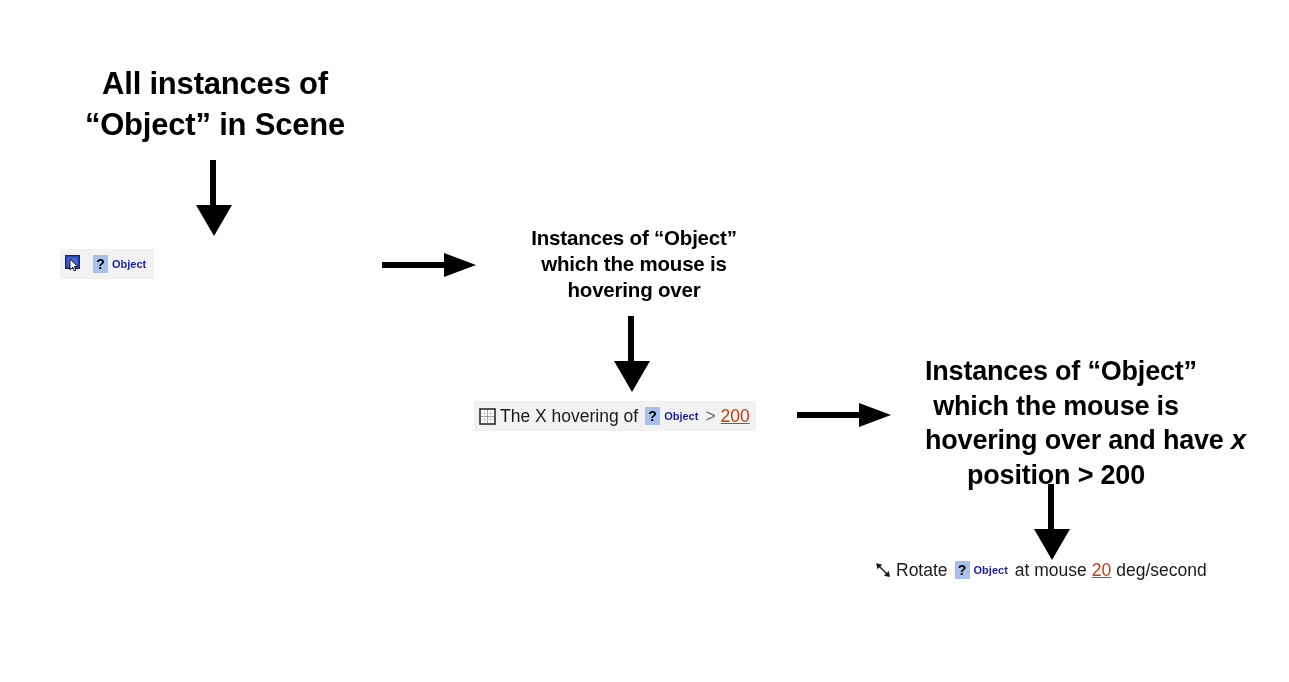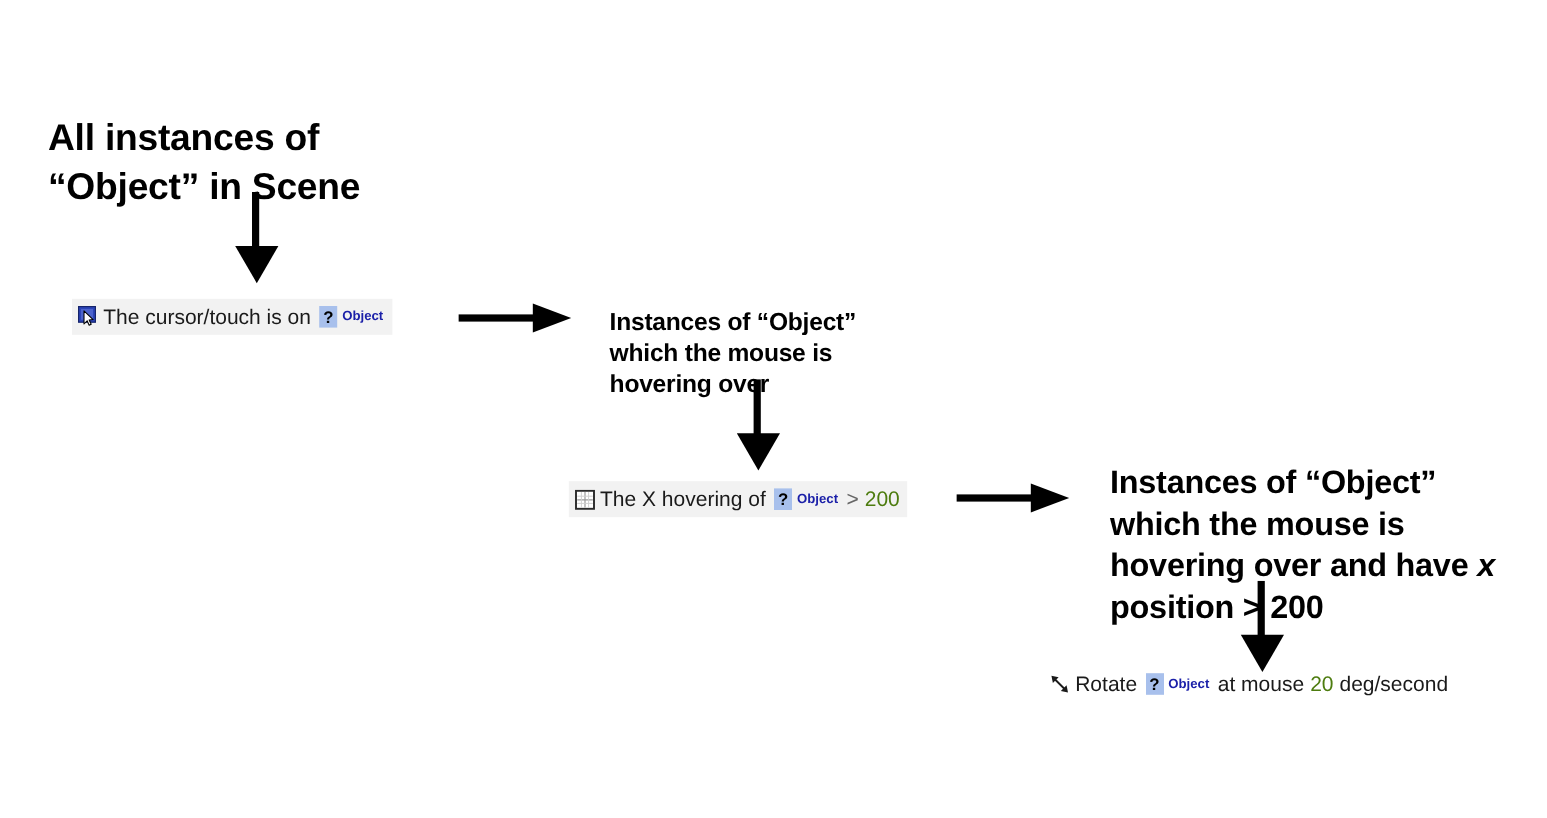--- a/index.html
+++ b/index.html
@@ -14,24 +14,24 @@
     font-family: "Liberation Sans", sans-serif;
     overflow: hidden;
   }
 
   
   .annot {
     position: absolute;
     font-family: "Liberation Sans", sans-serif;
     font-weight: bold;
     color: #000000;
+    text-align: center;
     line-height: 1.28;
     letter-spacing: -0.2px;
     white-space: pre;
-    margin-top: 31px;
   }
   .annot .ital { font-style: italic; }
 
   #title-block {
     left: 40px;
     top: 64px;
     width: 350px;
     font-size: 31px;
     line-height: 1.32;
   }
@@ -60,21 +60,21 @@
     font-size: 17.5px;
     color: #1a1a1a;
     white-space: nowrap;
     padding: 3px 6px 3px 4px;
     box-sizing: border-box;
   }
   .codeline.plain { background: transparent; }
 
   .codeline .txt { color: #1a1a1a; }
   .codeline .sp  { display: inline-block; width: 5px; }
-  .codeline .num { color: #4d7c0f; font-weight: normal; }
+  .codeline .num { color: #c2410c; font-weight: normal; text-decoration: underline; }
   .codeline .op  { color: #666666; }
 
   
   .objref {
     display: inline-flex;
     align-items: center;
     margin: 0 2px;
   }
   .objref .qbox {
     display: inline-flex;
@@ -137,21 +137,20 @@
 </div>
 
 <div class="codeline" id="block-1">
   <span class="cl-icon">
     <svg width="18" height="18" viewBox="0 0 18 18">
       <rect x="0.5" y="0.5" width="14" height="13" fill="#2b44b8" stroke="#16246b" stroke-width="1"></rect>
       <rect x="2.5" y="2.5" width="10" height="9" fill="#4c63cc"></rect>
       <polygon points="5,4 5,15 7.6,12.3 9.3,16 11,15.2 9.3,11.7 12.6,11.3" fill="#ffffff" stroke="#000000" stroke-width="0.9" stroke-linejoin="round"></polygon>
     </svg>
   </span>
-  <span class="txt">The cursor/touch is on</span>
   <span class="sp"></span>
   <span class="objref">
     <span class="qbox">?</span>
     <span class="oname">Object</span>
   </span>
 </div>
 
 <div class="arrow" id="arrow-right-1">
   <svg width="96" height="30" viewBox="0 0 96 30" aria-hidden="true">
     <rect x="0" y="12" width="66" height="6" fill="#000000"></rect>

